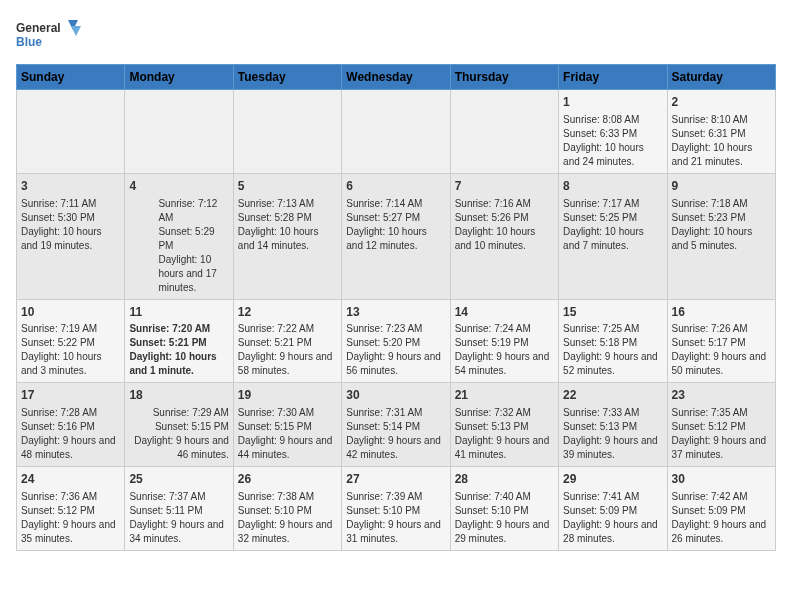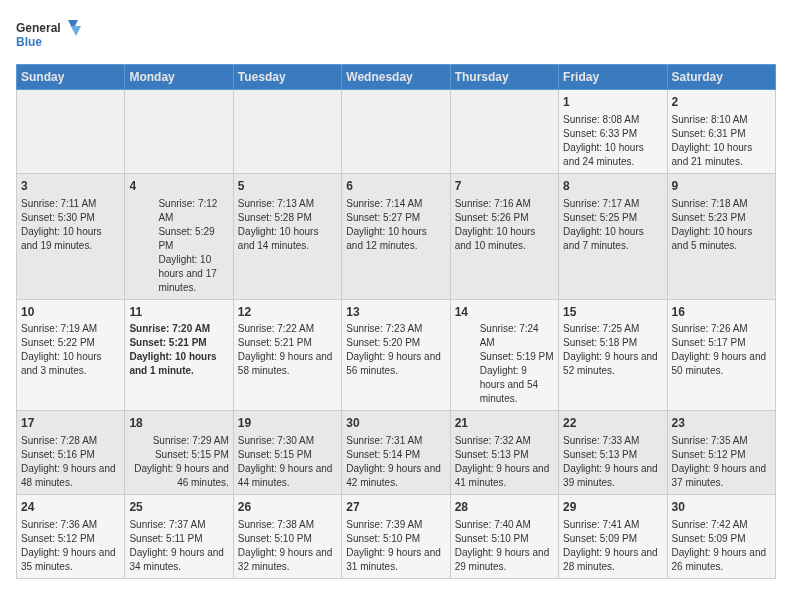--- a/index.html
+++ b/index.html
@@ -35,21 +35,21 @@
     }
     table {
       width: 100%;
       border-collapse: collapse;
       table-layout: fixed;
     }
     thead tr {
       background-color: #3a7abf;
     }
     thead th {
-      color: #e5e5e5;
+      color: #000000;
       font-size: 12px;
       font-weight: bold;
       padding: 5px 4px;
       text-align: left;
       border: 1px solid #5a9ad0;
     }
     tbody tr {
       height: auto;
     }
     tbody tr:nth-child(odd) {
@@ -195,21 +195,21 @@
 Daylight: 9 hours and 58 minutes.</div>
         </td>
         <td>
           <span class="day-number">13</span>
           <div class="day-info" style="white-space: pre-line;">Sunrise: 7:23 AM
 Sunset: 5:20 PM
 Daylight: 9 hours and 56 minutes.</div>
         </td>
         <td>
           <span class="day-number">14</span>
-          <div class="day-info" style="white-space: pre-line; margin-left: 25px;">Sunrise: 7:24 AM
+          <div class="day-info" style="white-space: pre-line;">Sunrise: 7:24 AM
 Sunset: 5:19 PM
 Daylight: 9 hours and 54 minutes.</div>
         </td>
         <td>
           <span class="day-number">15</span>
           <div class="day-info" style="white-space: pre-line;">Sunrise: 7:25 AM
 Sunset: 5:18 PM
 Daylight: 9 hours and 52 minutes.</div>
         </td>
         <td>

